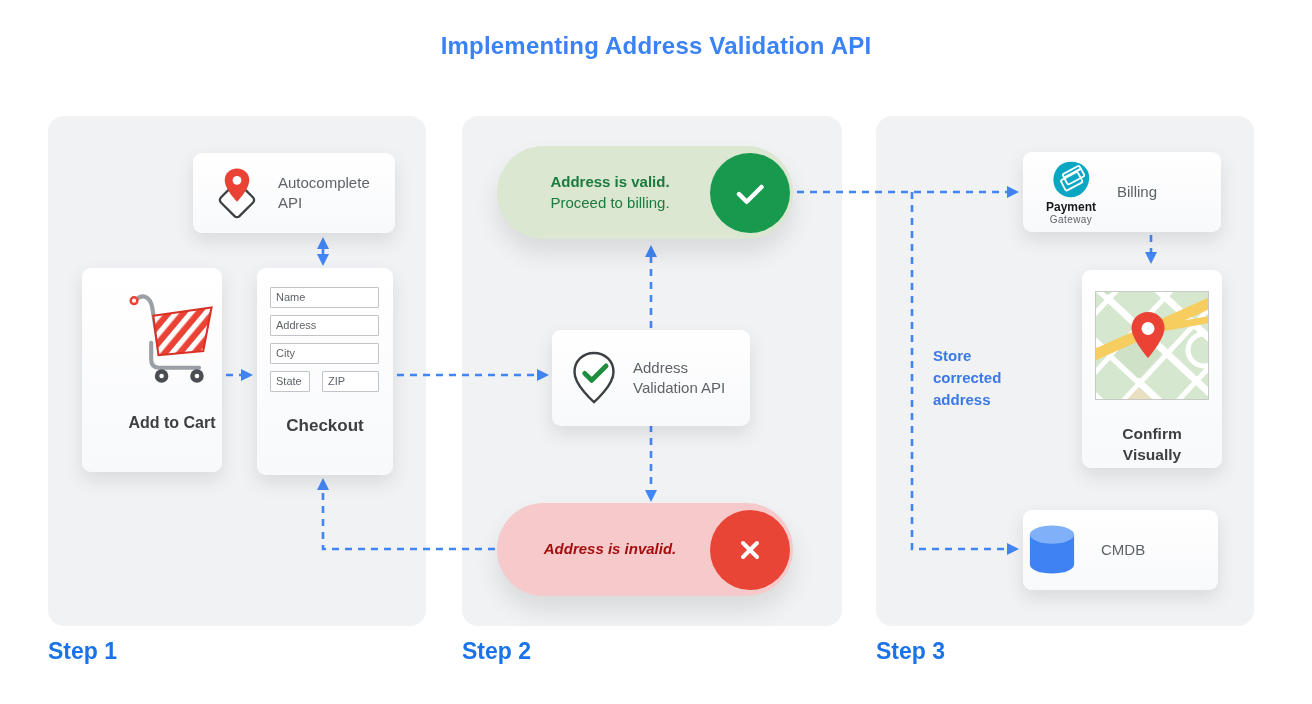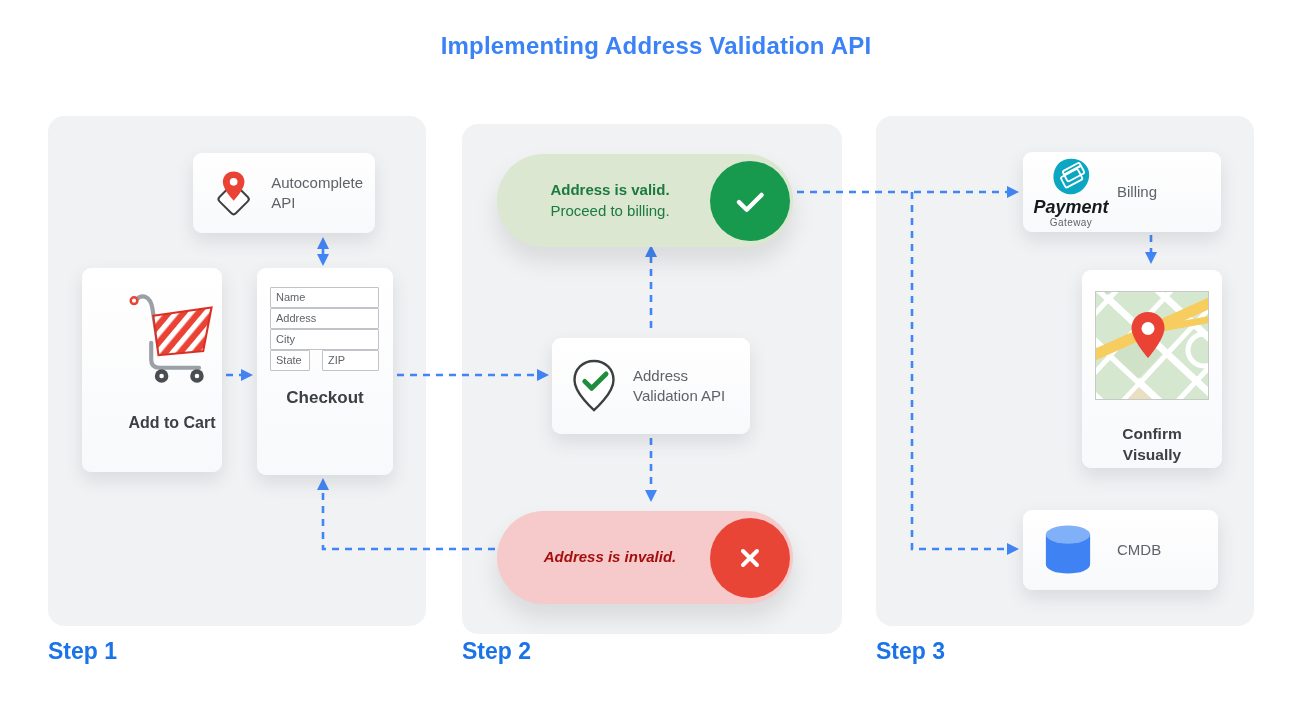--- a/index.html
+++ b/index.html
@@ -36,42 +36,42 @@
     flex-direction:column;justify-content:center;text-align:center;font-size:15px;line-height:1.38;}
   .pill-valid .pill-text{color:var(--valid-text);}
   .pill-invalid .pill-text{color:var(--invalid-text);}
   .pill-title{font-weight:700;}
   .badge{position:absolute;right:3px;top:6.5px;width:80px;height:80px;border-radius:50%;
     display:flex;align-items:center;justify-content:center;}
   .badge-valid{background:var(--valid-circle);}
   .badge-invalid{background:var(--invalid-circle);}
   .form-fields{padding:19px 14px 0 13px;}
   .field{border:1px solid #c0c4c9;background:#fff;height:21px;line-height:19px;
-    font-size:11px;color:#5f6368;padding-left:5px;border-radius:1px;}
+    font-size:11px;color:#5f6368;padding-left:5px;margin-bottom:7px;border-radius:1px;}
   .field-row{display:flex;gap:12px;}
   .field-state{width:40px;}
   .field-zip{flex:1;}
   .checkout-label{font-size:17px;font-weight:700;color:#3c4043;text-align:center;margin-top:17px;}
   .logo-col{width:76px;display:flex;flex-direction:column;align-items:center;line-height:1;}
-  .logo-word{font-size:18px;font-weight:800;font-style:italic;color:#17191b;margin-top:1px;}
+  .logo-word{font-size:12px;font-weight:800;color:#17191b;margin-top:1px;}
   .logo-sub{font-size:10px;color:#5f6368;letter-spacing:.4px;margin-top:2px;}
   .note{position:absolute;z-index:3;width:102px;font-size:15px;font-weight:700;
     color:var(--note-blue);line-height:1.45;}
   .map-frame{margin-top:21px;border:1px solid #c6c9c5;line-height:0;}
 </style>
 </head>
 <body>
 
 <div class="canvas">
 
   <div class="title">Implementing Address Validation API</div>
 
   <section class="panel" id="panel1" style="left:48px;">
 
-    <div class="card api-card" style="left:145px;top:37px;width:182px;height:80px;">
+    <div class="card api-card" style="left:145px;top:37px;width:202px;height:80px;">
       <svg width="56" height="58" viewBox="0 0 64 64">
         <rect x="17" y="25" width="30" height="30" rx="4" transform="rotate(45 32 40)" fill="#ffffff" stroke="#3c4043" stroke-width="2.6"></rect>
         <path d="M32 4 c-8.3 0 -14 5.8 -14 13.5 C18 28 32 42 32 42 s14 -14 14 -24.5 C46 9.8 40.3 4 32 4 z" style="fill:var(--pin-red);"></path>
         <circle cx="32" cy="17.5" r="5" fill="#ffffff"></circle>
       </svg>
       <div class="api-label">Autocomplete API</div>
     </div>
 
     <div class="card big-card" style="left:34px;top:152px;width:140px;height:204px;padding-left:40px;">
       <svg width="104" height="100" viewBox="0 0 100 95" style="margin-top:18px;">
@@ -100,21 +100,21 @@
         <div class="field">City</div>
         <div class="field-row">
           <div class="field field-state">State</div>
           <div class="field field-zip">ZIP</div>
         </div>
       </div>
       <div class="checkout-label">Checkout</div>
     </div>
   </section>
 
-  <section class="panel" id="panel2" style="left:462px;margin-top:8px;">
+  <section class="panel" id="panel2" style="left:462px;">
 
     <div class="pill pill-valid" style="left:35px;top:30px;">
       <div class="pill-text">
         <span class="pill-title">Address is valid.</span>
         <span>Proceed to billing.</span>
       </div>
       <div class="badge badge-valid">
         <svg width="44" height="44" viewBox="0 0 80 80">
           <path d="M20 42 l14 14 l27 -27" stroke="#ffffff" stroke-width="8" fill="none" stroke-linecap="round" stroke-linejoin="round"></path>
         </svg>
@@ -194,28 +194,29 @@
             <path d="M-4 64 L54 38 L116 10" stroke="#f6cd5e" stroke-width="11" fill="none"></path>
             <path d="M54 38 L116 27" stroke="#f6cd5e" stroke-width="7" fill="none"></path>
             <path d="M52 20 c-9.5 0 -16.5 7 -16.5 16 0 11.5 16.5 30 16.5 30 s16.5 -18.5 16.5 -30 c0 -9 -7 -16 -16.5 -16 z" style="fill:var(--pin-red);"></path>
             <circle cx="52" cy="36.5" r="6.5" fill="#ffffff"></circle>
           </g>
         </svg>
       </div>
       <div class="big-label" style="margin-top:24px;width:84px;font-size:15.5px;">Confirm Visually</div>
     </div>
 
-    <div class="card api-card" style="left:147px;top:394px;width:195px;height:80px;gap:24px;padding-left:20px;">
+    <div class="card api-card" style="left:147px;top:394px;width:195px;height:80px;gap:24px;padding-left:4px;">
       <svg width="50" height="54" viewBox="0 0 52 56">
         <path d="M3 12 L3 43 A23 9.5 0 0 0 49 43 L49 12 z" style="fill:var(--cmdb-blue);"></path>
         <ellipse cx="26" cy="12" rx="23" ry="9.5" fill="#7fb0f8"></ellipse>
       </svg>
       <div class="api-label" style="flex:none;">CMDB</div>
     </div>
 
+    <div class="note" style="left:57px;top:229px;">Store corrected address</div>
   </section>
 
   <div class="step-label" style="left:48px;">Step 1</div>
   <div class="step-label" style="left:462px;">Step 2</div>
   <div class="step-label" style="left:876px;">Step 3</div>
 
   <svg class="arrows" width="1312" height="704" viewBox="0 0 1312 704">
 
     <g>
       <path class="dash" d="M226 375 L242 375"></path>

